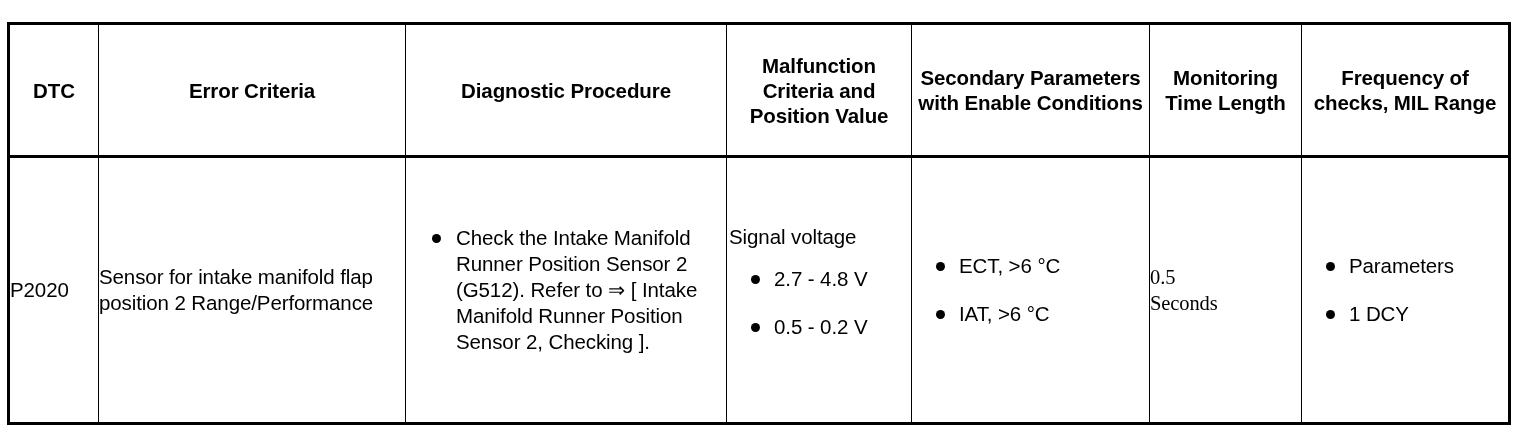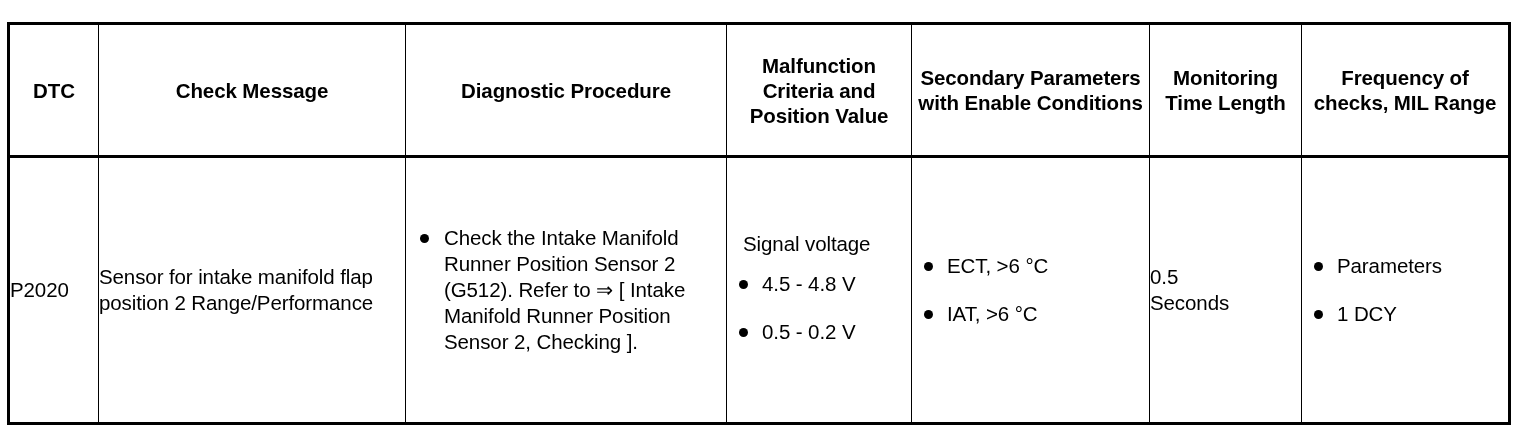--- a/index.html
+++ b/index.html
@@ -75,26 +75,26 @@
   .col-malf       { width: 185px; }
   .col-sec        { width: 238px; }
   .col-mon        { width: 152px; }
   .col-freq       { width: 208px; }
 
   
   .cell-pad       { padding: 6px 9px; }
   .cell-pad-lg    { padding: 6px 12px; margin-top: 20px; }
   .lft            { text-align: left; }
 
-  .plain-lines    { white-space: pre-line; }
+  .plain-lines    { white-space: pre-line; font-family: Liberation Serif, serif; }
 
   
   ul.blist {
     list-style: none;
-    margin: 4px;
+    margin: 16px;
     padding: 0;
   }
   ul.blist > li {
     position: relative;
     padding-left: 31px;
     margin: 0 0 0 0;
   }
   ul.blist > li + li {
     margin-top: 22px;
   }
@@ -112,21 +112,21 @@
   
   ul.blist.tight > li {
     padding-left: 34px;
   }
   ul.blist.tight > li::before {
     left: 10px;
     top: 9px;
   }
 
   .sub-head {
-    margin: 0 0 14px 16px;
+    margin: 0 0 14px 2px;
   }
 
   .deg {
     white-space: nowrap;
   }
 </style>
 </head>
 <body>
 
 <div class="sheet">
@@ -138,21 +138,21 @@
       <col class="col-diag">
       <col class="col-malf">
       <col class="col-sec">
       <col class="col-mon">
       <col class="col-freq">
     </colgroup>
 
     <thead>
       <tr>
         <th>DTC</th>
-        <th>Check Message</th>
+        <th>Error Criteria</th>
         <th>Diagnostic Procedure</th>
         <th>Malfunction Criteria and Position Value</th>
         <th>Secondary Parameters with Enable Conditions</th>
         <th>Monitoring Time Length</th>
         <th>Frequency of checks, MIL Range</th>
       </tr>
     </thead>
 
     <tbody>
       <tr>
@@ -167,21 +167,21 @@
 
         <td class="cell-pad lft">
           <ul class="blist tight">
             <li>Check the Intake Manifold Runner Position Sensor 2 (G512). Refer to ⇒ [ Intake Manifold Runner Position Sensor 2, Checking ].</li>
           </ul>
         </td>
 
         <td class="cell-pad lft">
           <div class="sub-head">Signal voltage</div>
           <ul class="blist">
-            <li>4.5 - 4.8 V</li>
+            <li>2.7 - 4.8 V</li>
             <li>0.5 - 0.2 V</li>
           </ul>
         </td>
 
         <td class="cell-pad lft">
           <ul class="blist">
             <li class="deg">ECT, &gt;6 °C</li>
             <li class="deg">IAT, &gt;6 °C</li>
           </ul>
         </td>

